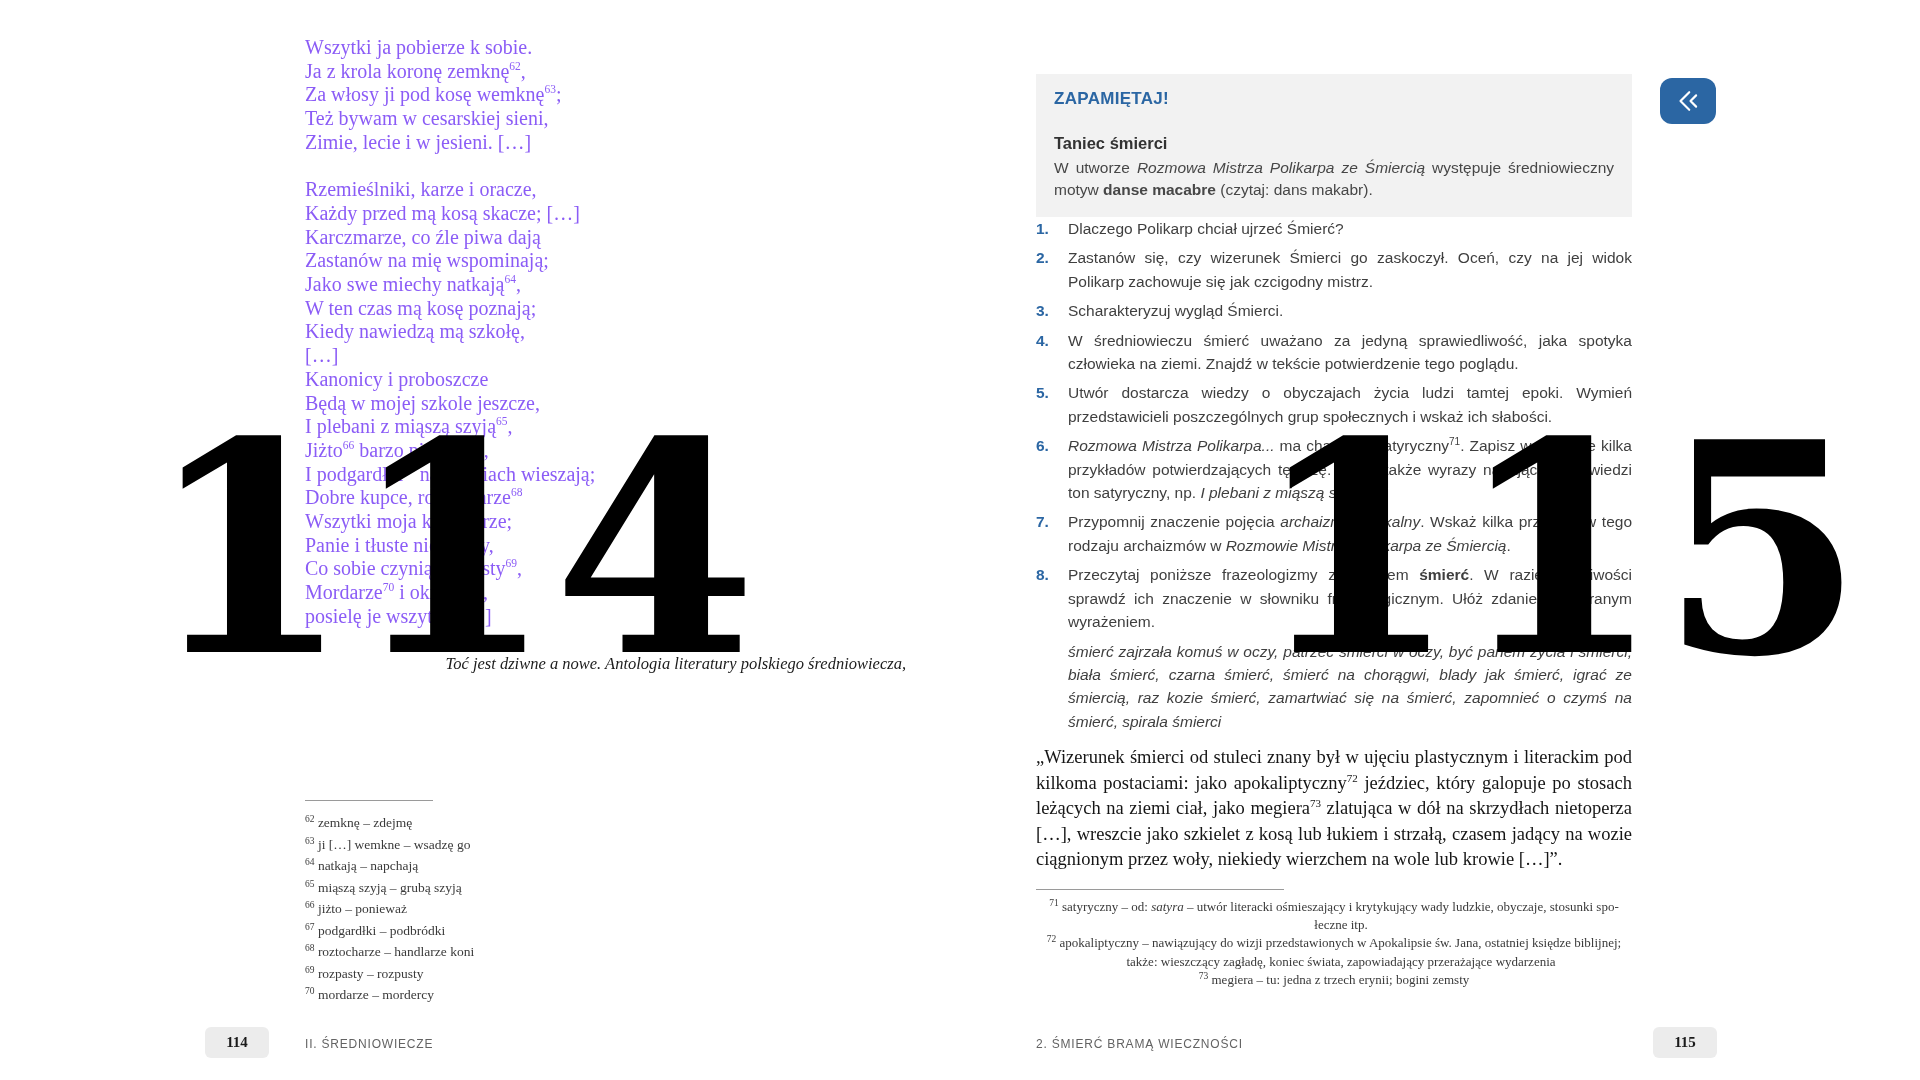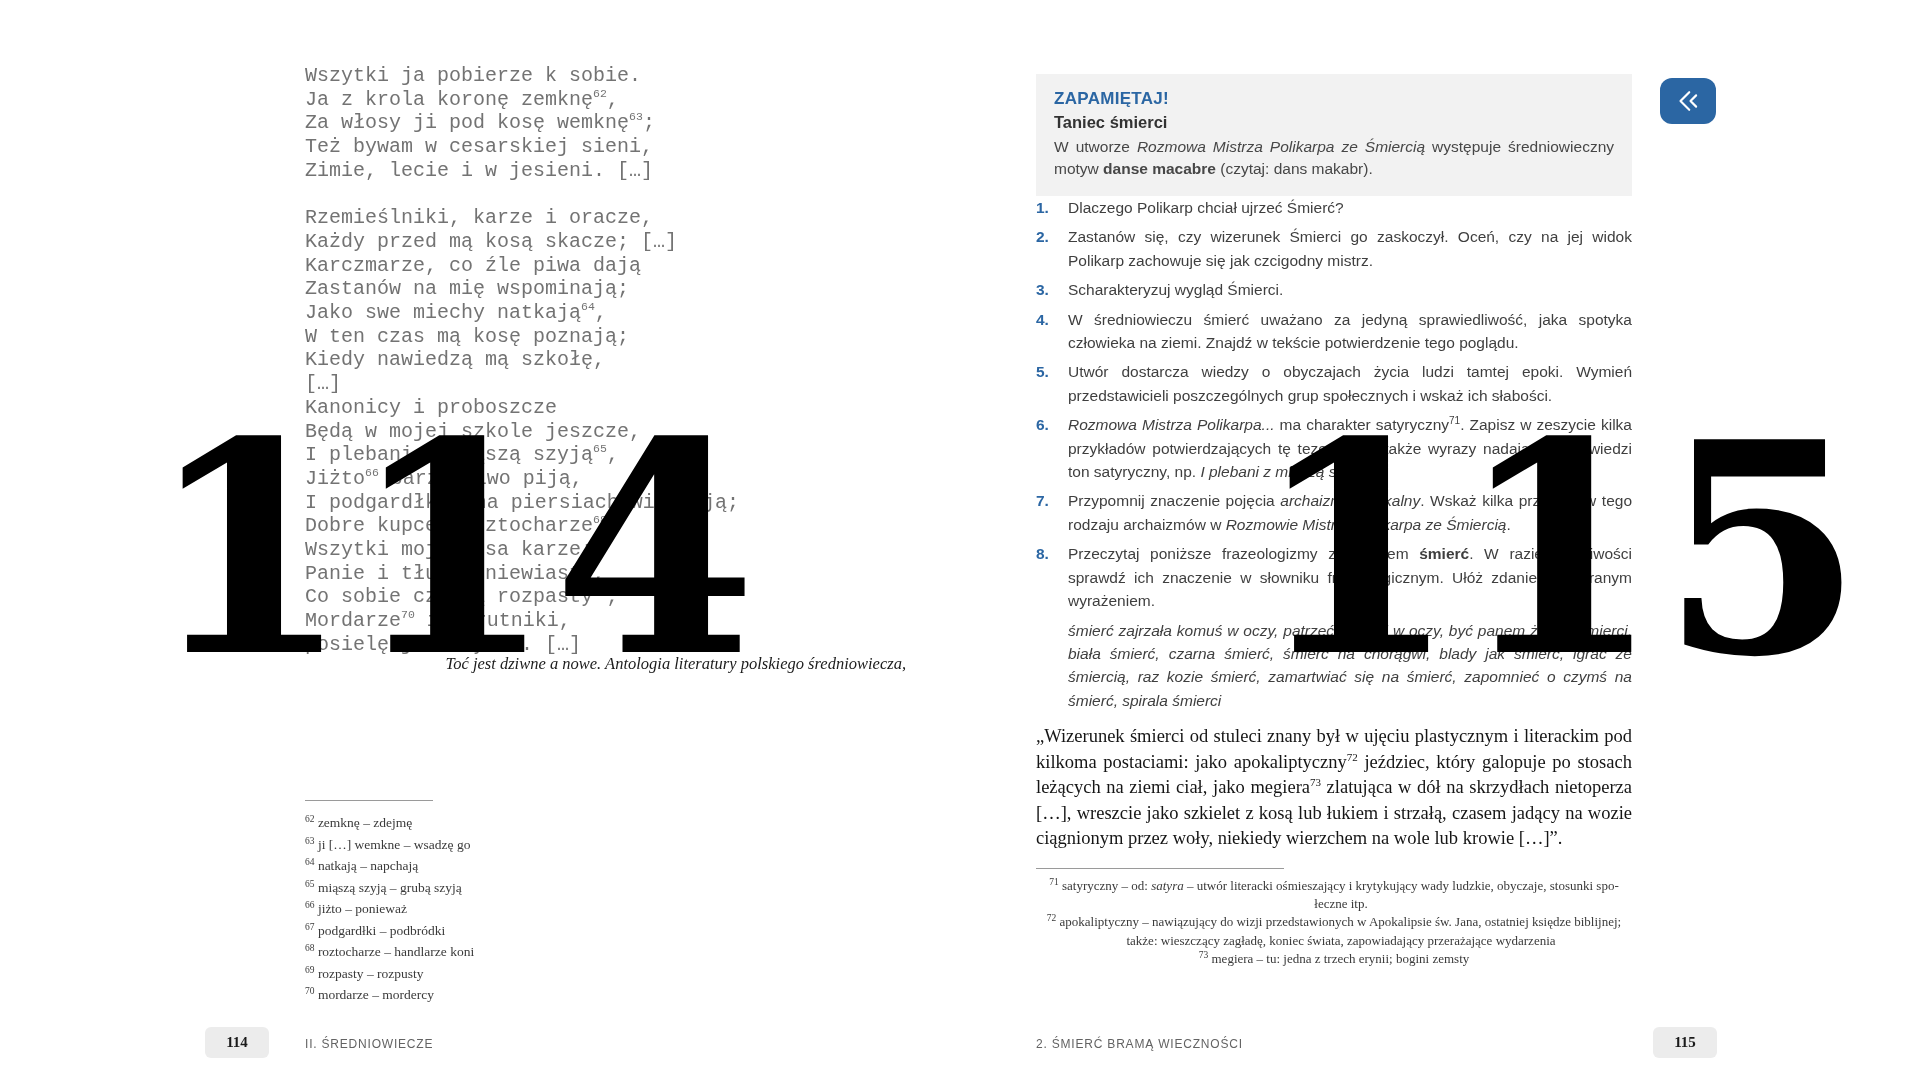--- a/index.html
+++ b/index.html
@@ -1,22 +1,22 @@
 <!DOCTYPE html>
 <html><head>
 <meta charset="utf-8">
 <style>
   html,body{margin:0;padding:0;background:#fff;}
   .canvas{position:relative;width:1920px;height:1080px;background:#ffffff;overflow:hidden;
           font-family:"Liberation Sans",sans-serif;}
   sup{line-height:0;}
 
   
-  .poem{position:absolute;left:305px;top:64px;font-family:Liberation Mono, monospace;
-        font-size:20px;line-height:23.7px;color:#737373;}
+  .poem{position:absolute;left:305px;top:36px;font-family:Liberation Serif, serif;
+        font-size:20px;line-height:23.7px;color:#8b5cf6;}
   .poem sup{font-size:11.5px;}
   .poem-line.blank{min-height:23.7px;}
   .source{position:absolute;left:300px;top:652px;width:606px;text-align:right;
           font-family:"Liberation Serif",serif;font-size:16.5px;line-height:24px;color:#1c1c1c;}
   .src1{font-style:italic;}
   .fn-rule{height:1px;background:#9a9a9a;}
   .fn-rule-left{position:absolute;left:305px;top:800px;width:128px;}
   .fns{font-family:"Liberation Serif",serif;color:#3a3a3a;}
   .fns sup{font-size:9.5px;}
   .fns-left{position:absolute;left:305px;top:812px;font-size:13.5px;line-height:21.5px;}
@@ -27,21 +27,21 @@
   .badge-left{left:205px;top:1027px;}
   .badge-right{left:1653px;top:1027px;}
   .chapter{position:absolute;top:1037px;font-size:12px;letter-spacing:.8px;color:#636363;}
   .chapter-left{left:305px;}
   .chapter-right{left:1036px;width:586px;text-align:left;}
 
   
   .right-col{position:absolute;left:1036px;top:74px;width:596px;}
   .remember{background:#f2f2f2;padding:15px 18px 16px;}
   .kicker{font-size:17px;font-weight:bold;letter-spacing:.3px;}
-  .rtitle{margin-top:4px;font-size:16.5px;font-weight:bold;color:#333333;}
+  .rtitle{margin-top:25px;font-size:16.5px;font-weight:bold;color:#333333;}
   .rbody{margin-top:4px;font-size:15.5px;line-height:22px;color:#474747;text-align:justify;}
   .k-i{font-style:italic;}
   .k-bi{font-weight:bold;}
   .qhead{margin:21px 0 11px;font-size:17.5px;font-weight:bold;color:#2d2d2d;letter-spacing:.2px;}
   .q{display:flex;margin-bottom:6px;}
   .qnum{flex:0 0 32px;font-weight:bold;font-size:15.5px;line-height:23.4px;}
   .qtext{flex:1;font-size:15.5px;line-height:23.4px;color:#3f3f3f;text-align:justify;}
   .qtext sup{font-size:10px;}
   .phrases{margin:2px 0 0 32px;font-style:italic;font-size:15.5px;line-height:23.4px;
            color:#3f3f3f;text-align:justify;}

